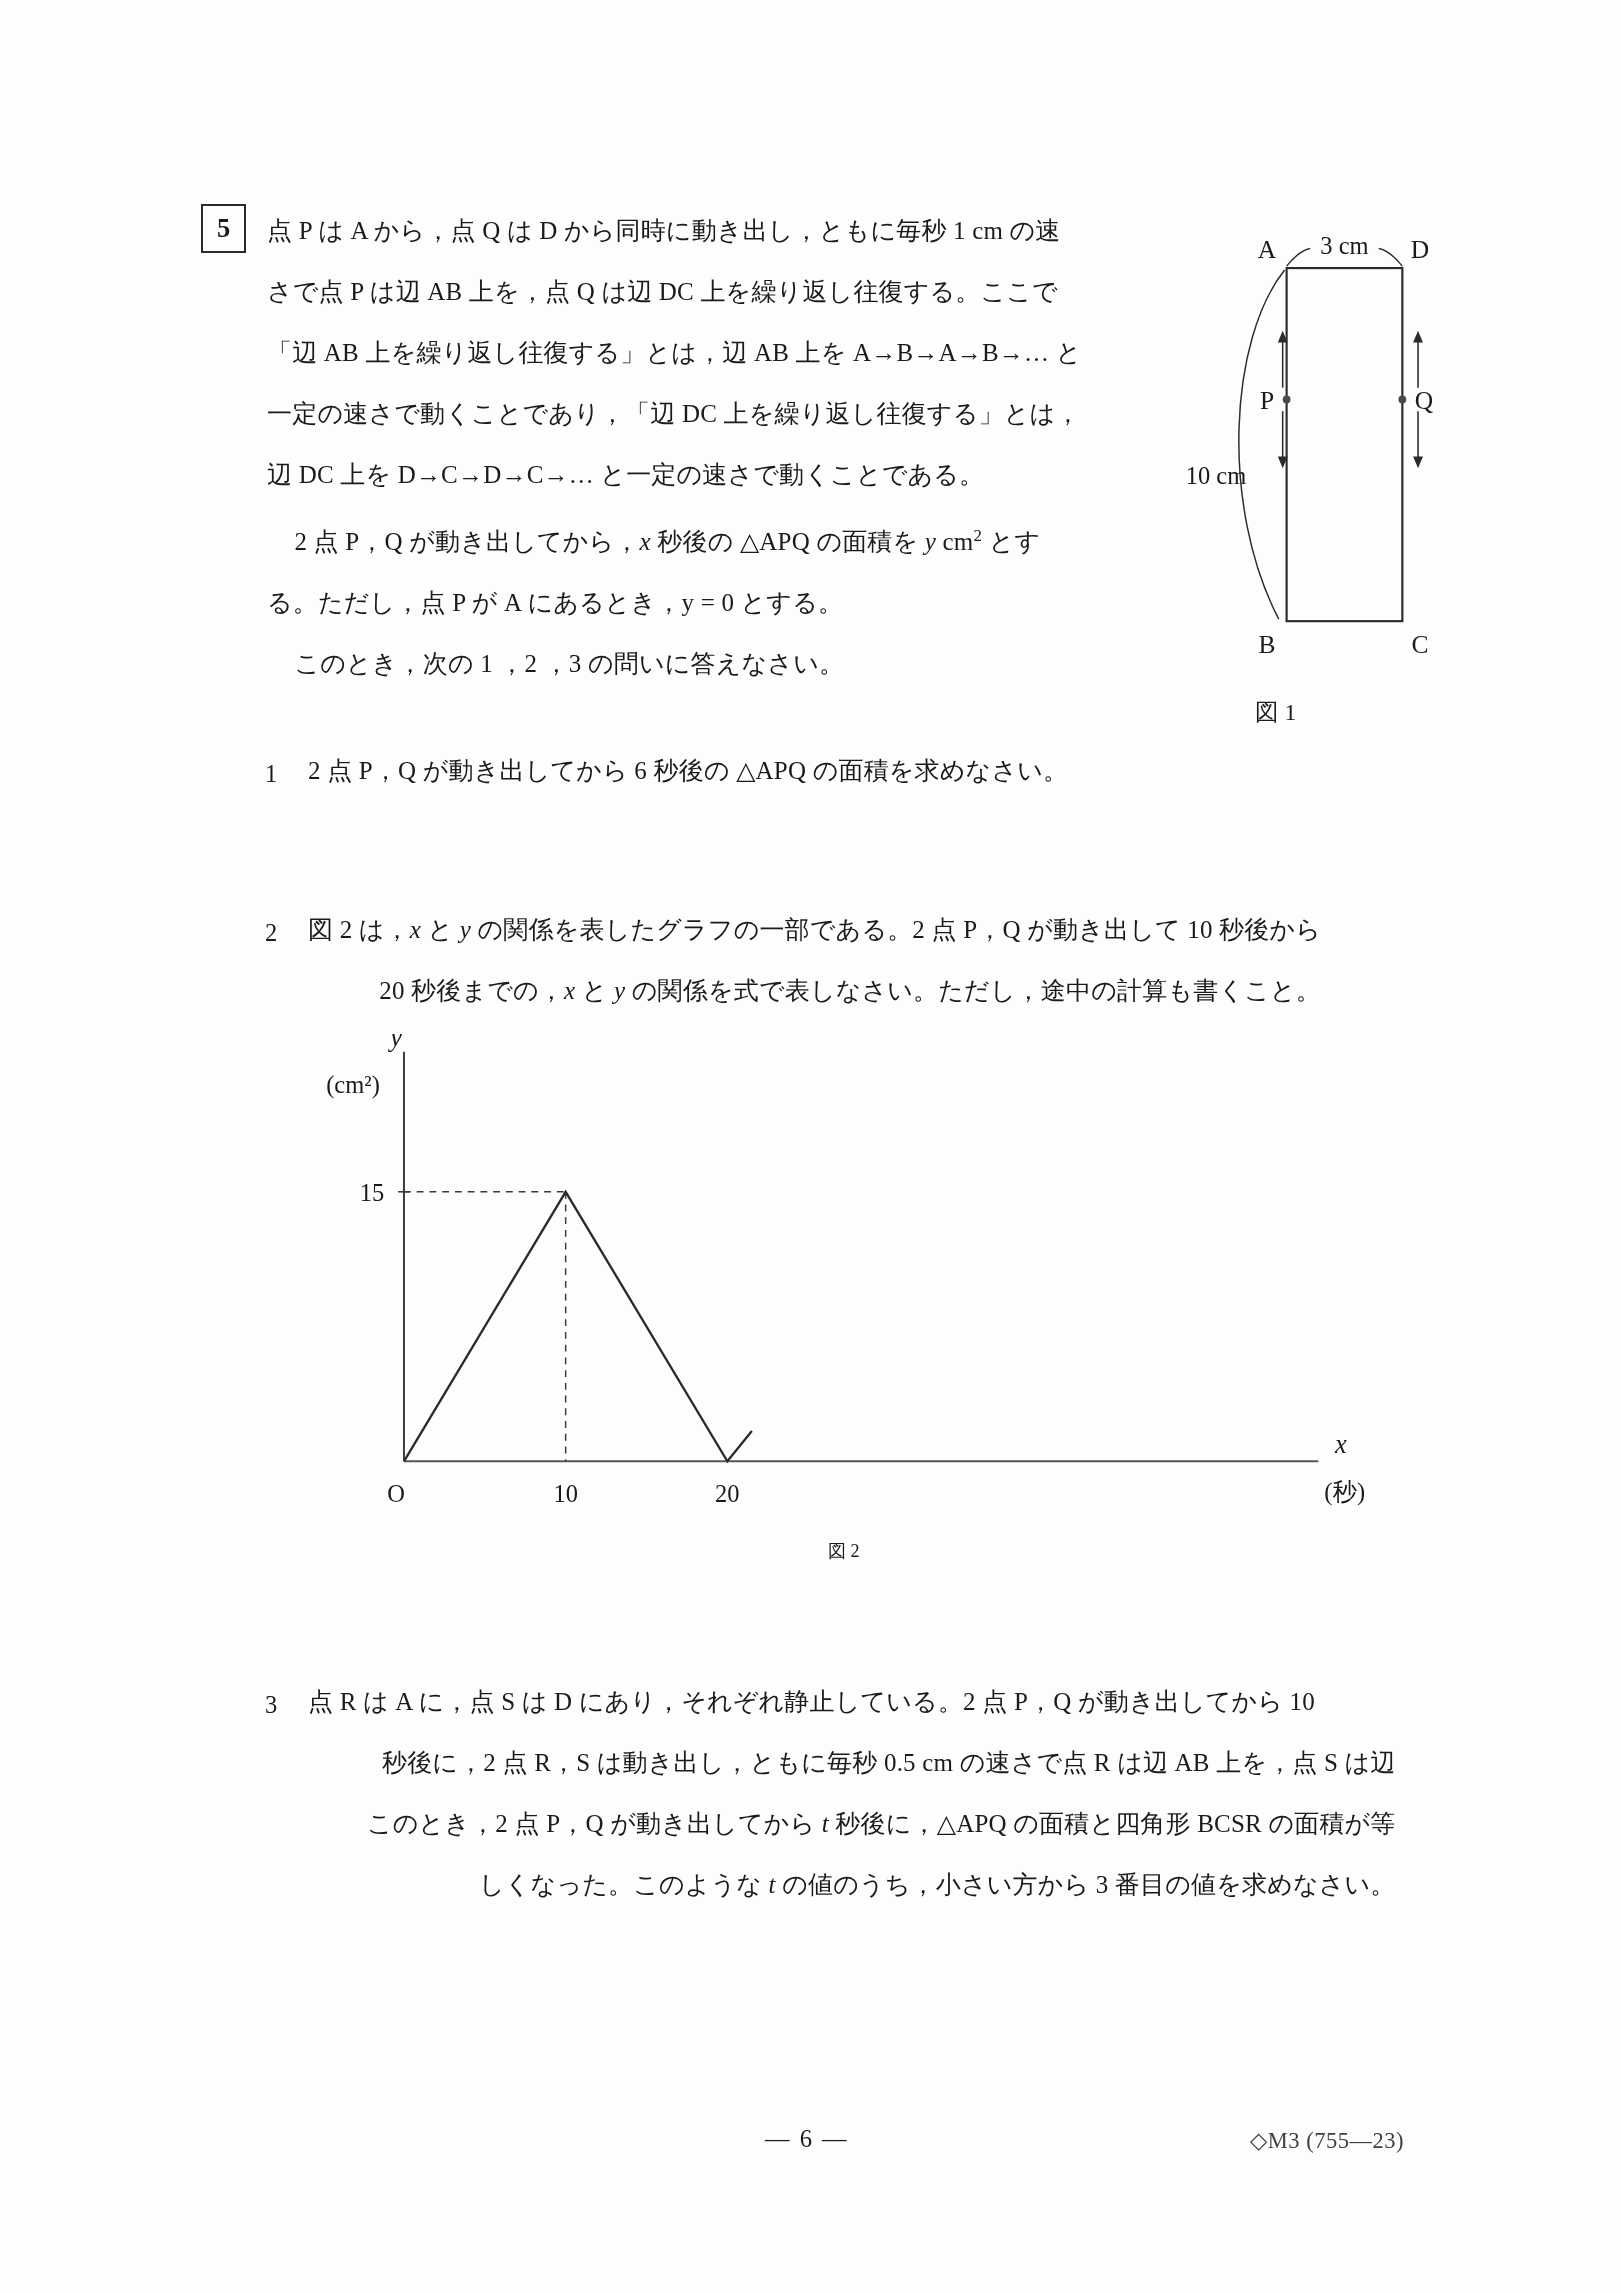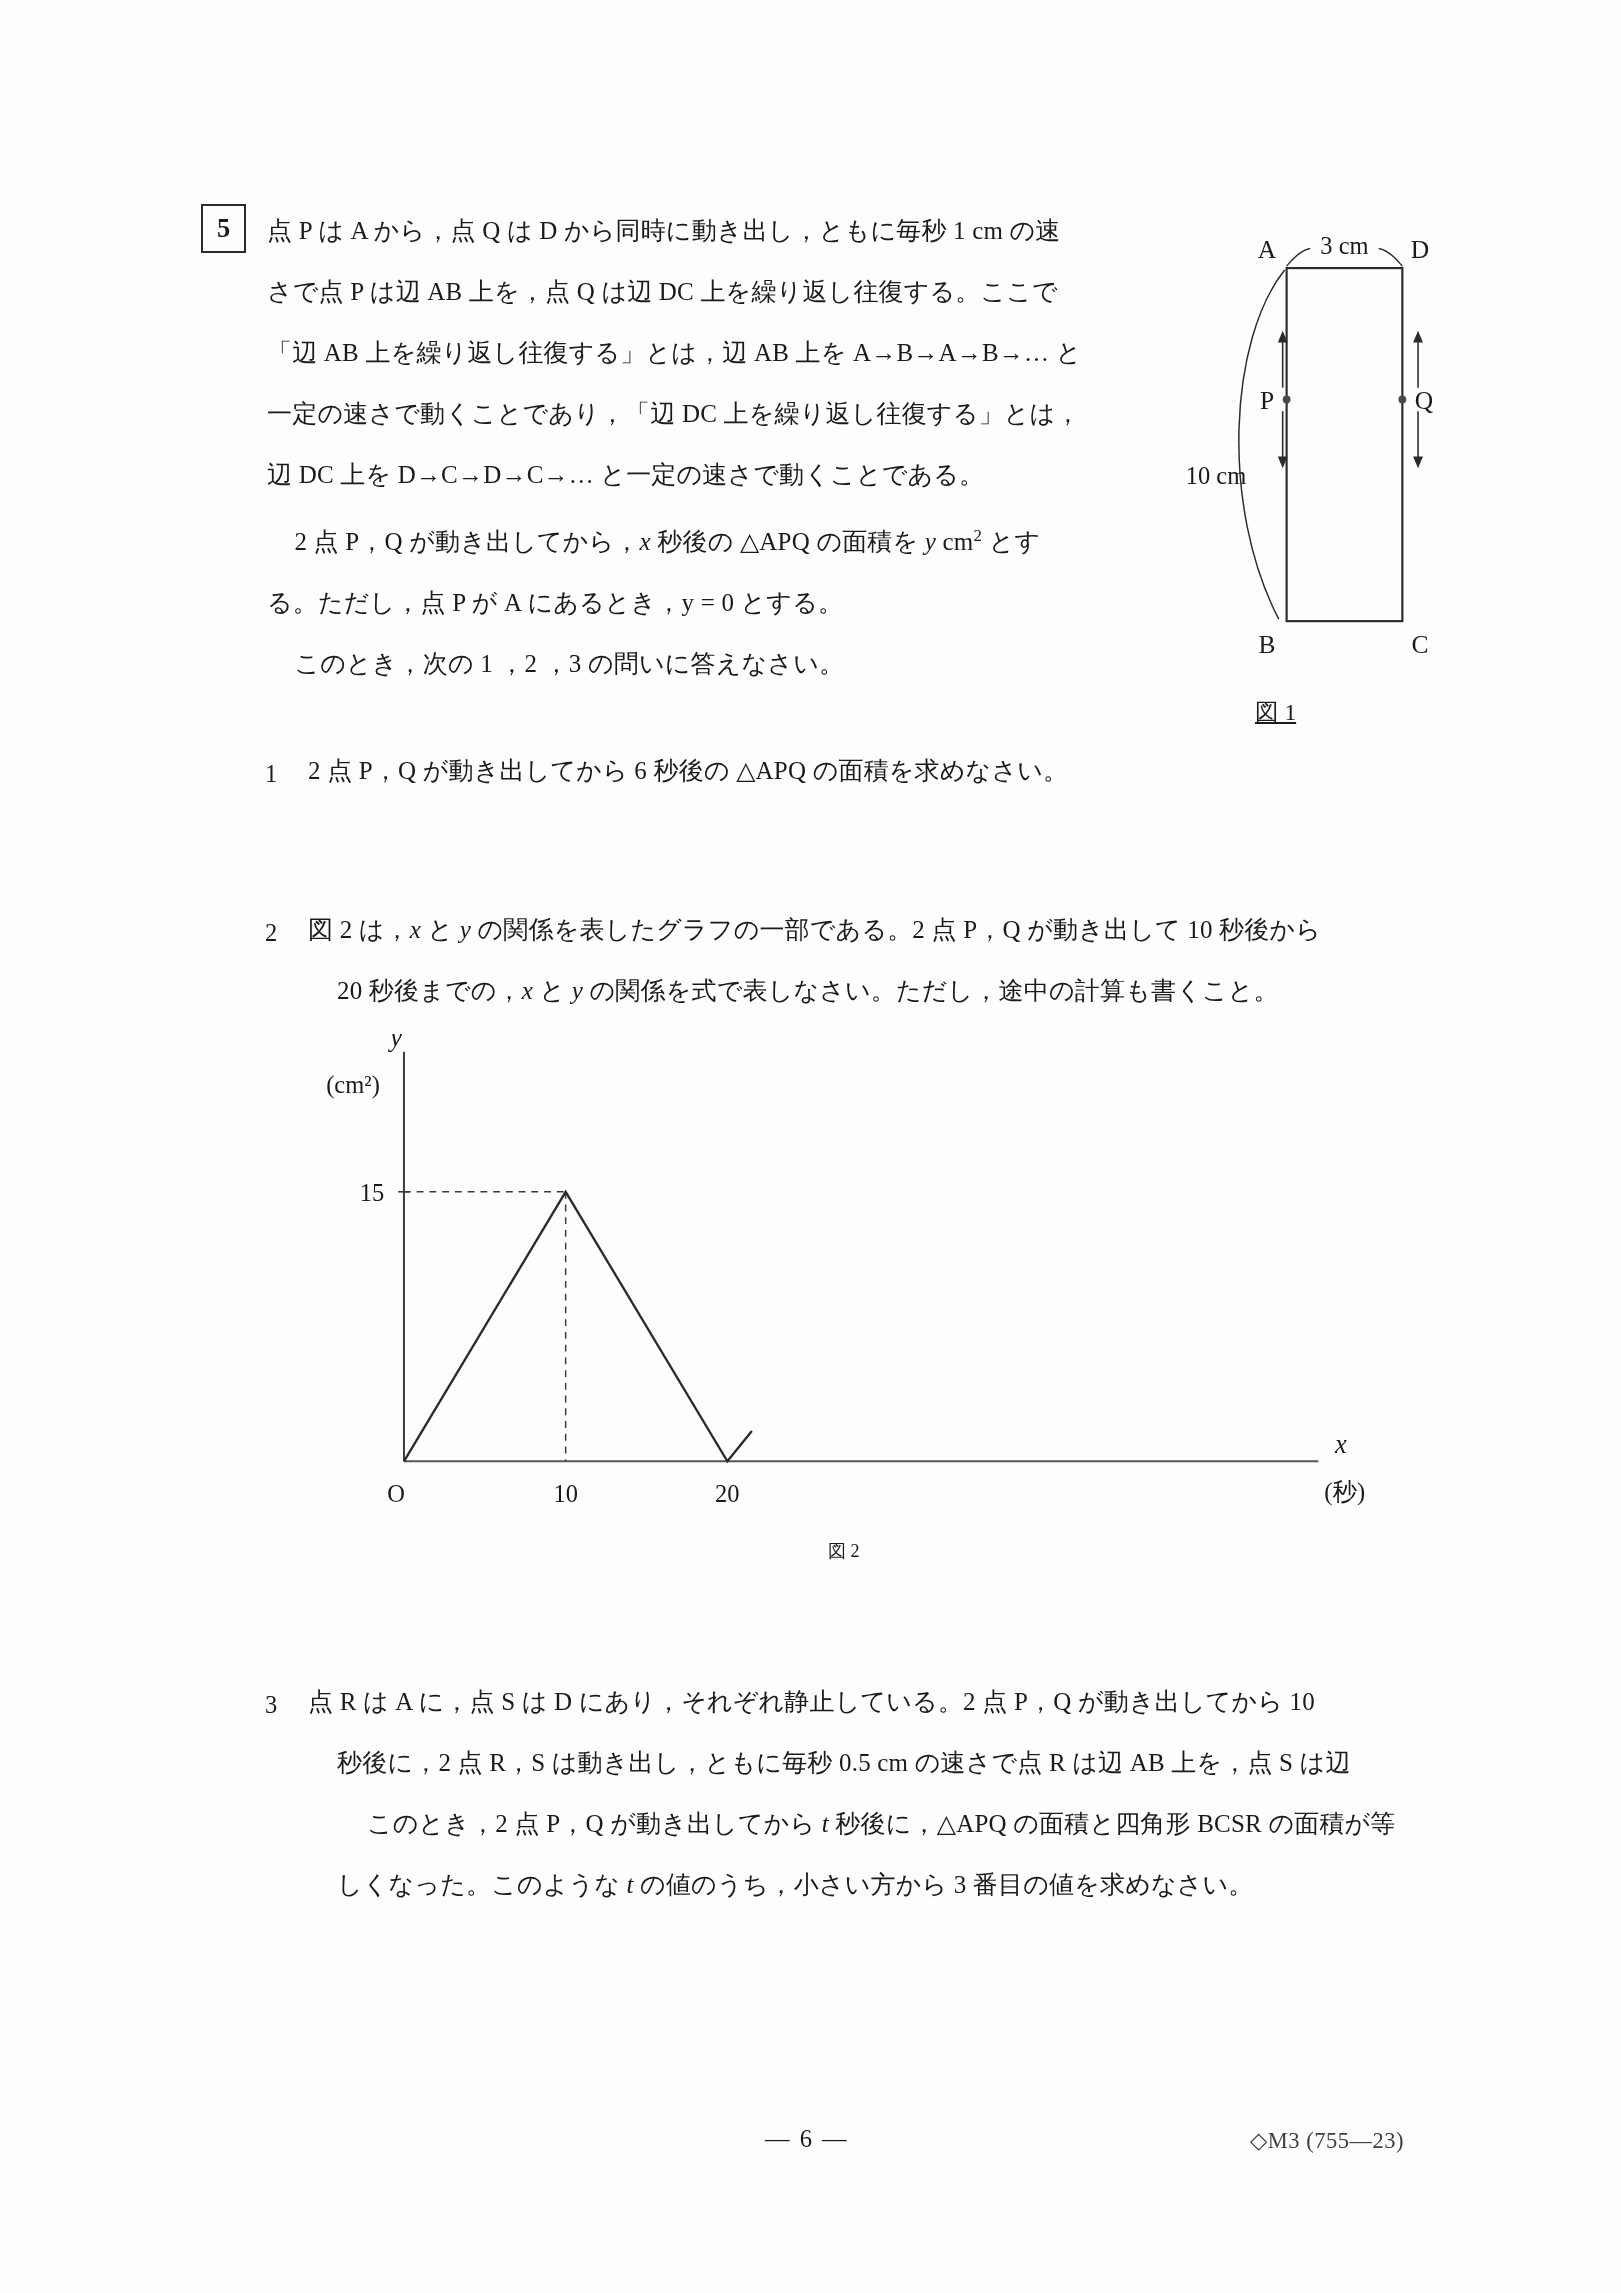--- a/index.html
+++ b/index.html
@@ -58,37 +58,36 @@
     left: 1161px;
     top: 221px;
     width: 314px;
     height: 510px;
   }
   .fig1-caption {
     position: absolute;
     left: 1255px;
     top: 696px;
     font-size: 23.5px;
-    text-decoration: underline;
   }
 
   
   .q-block { position: absolute; }
   .q-marker {
     position: absolute;
     font-size: 24.5px;
   }
   .q-body { position: absolute; }
   .q-line {
     font-size: 25px;
     line-height: 61px;
     white-space: nowrap;
     letter-spacing: 0.2px;
   }
-  .q-line.ind { padding-left: 29px; }
+  .q-line.ind { padding-left: 29px; text-align: right; }
 
   
   .fig2-wrap {
     position: absolute;
     left: 294px;
     top: 1034px;
     width: 1098px;
     height: 490px;
   }
   .fig2-caption {

